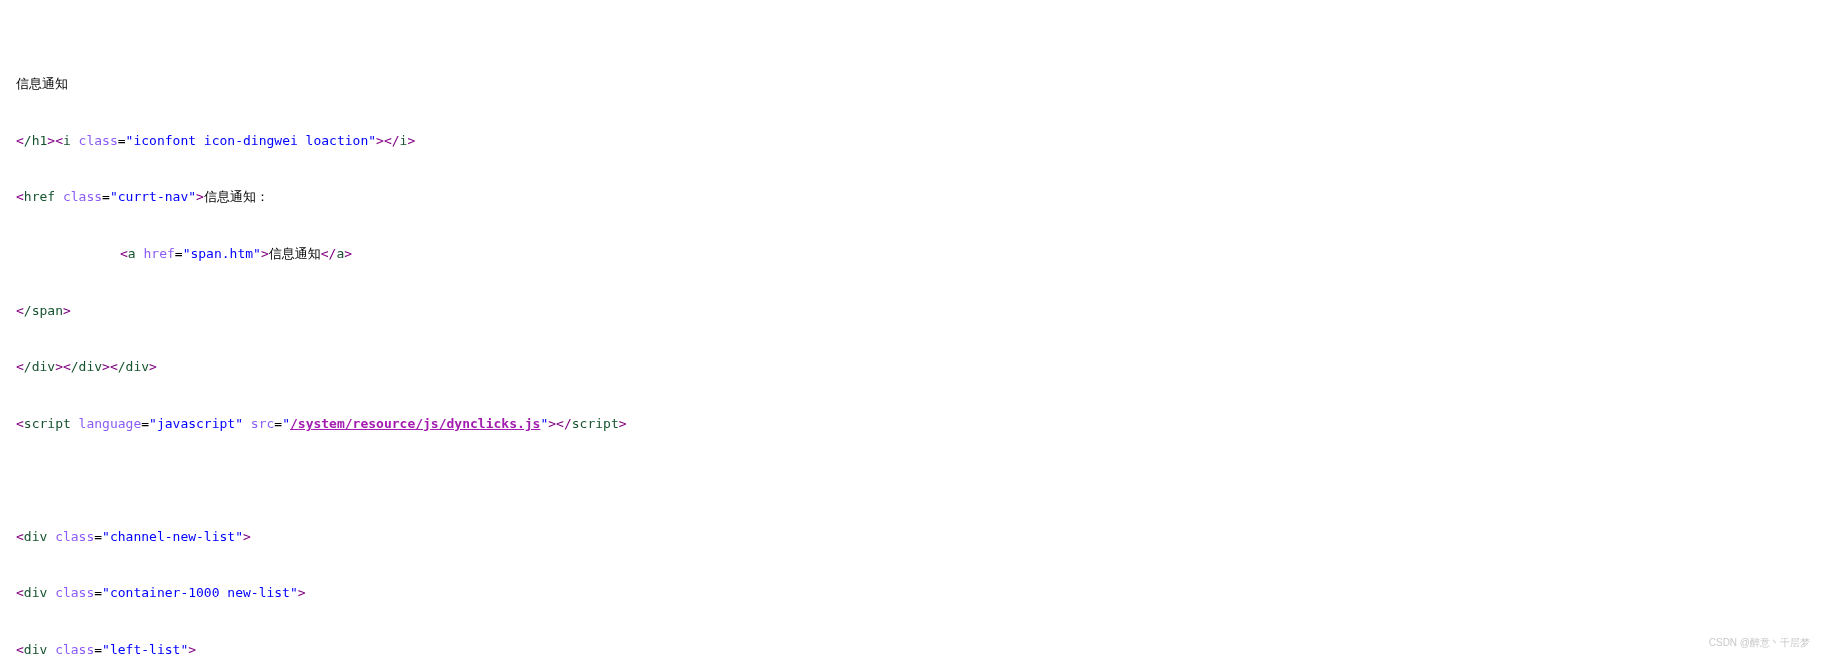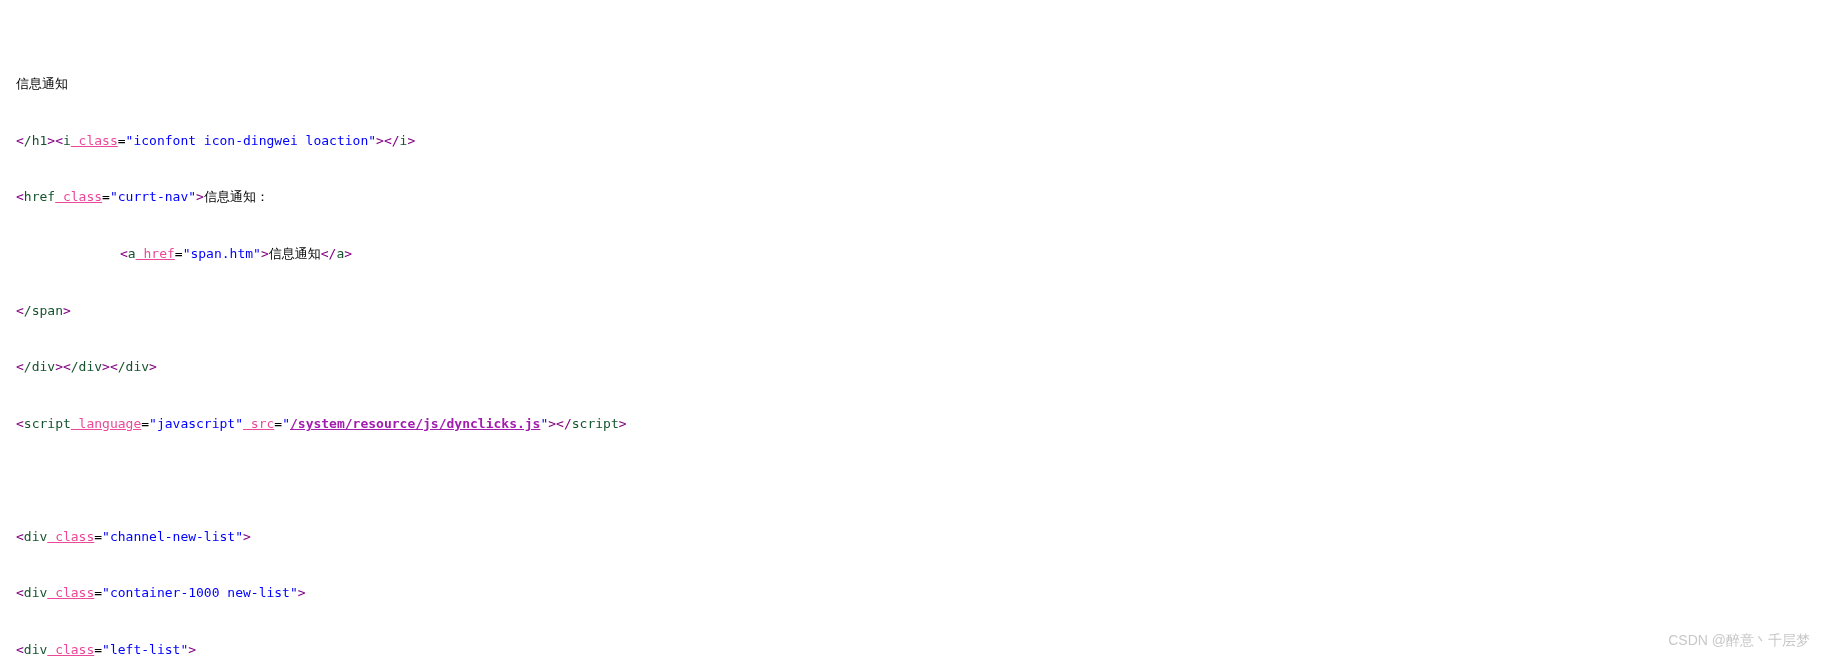--- a/index.html
+++ b/index.html
@@ -6,33 +6,33 @@
   body {
     font-family: "SimSun", "宋体", monospace;
     font-size: 13px;
     background: #ffffff;
     color: #000000;
     white-space: pre;
     line-height: 1.45;
     overflow-x: hidden;
   }
   .tag-name { color: #14532d; }
-  .attr-name { color: #ec4899; text-decoration: underline; }
+  .attr-name { color: #8b5cf6; }
   .attr-val { color: #0000ff; }
   .bracket { color: #800080; }
   .eq { color: #000000; }
   .link { color: #a21caf; text-decoration: underline; font-weight: bold; }
   .plain { color: #000000; }
   .watermark {
     position: fixed;
     bottom: 6px;
     right: 18px;
     color: #c8c8c8;
     font-family: "Microsoft YaHei", sans-serif;
-    font-size: 14px;
+    font-size: 10px;
     pointer-events: none;
   }
   .row { display: block; }
   .indent0 { padding-left: 16px; }
   .indent1 { padding-left: 120px; }
 </style>
 </head>
 <body>
 
 

